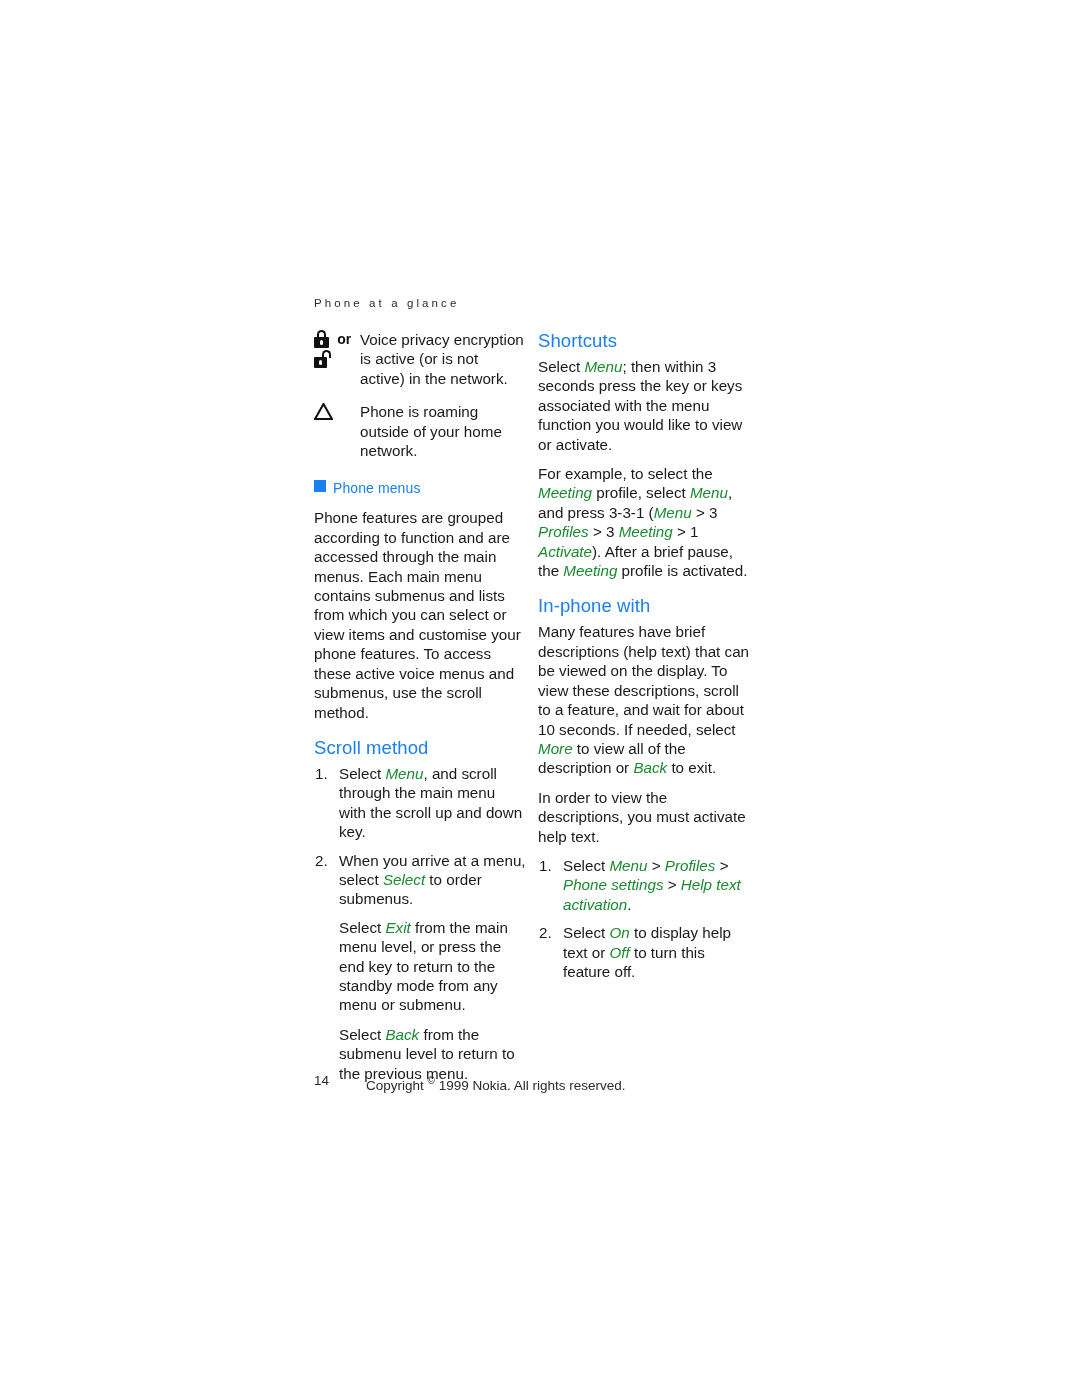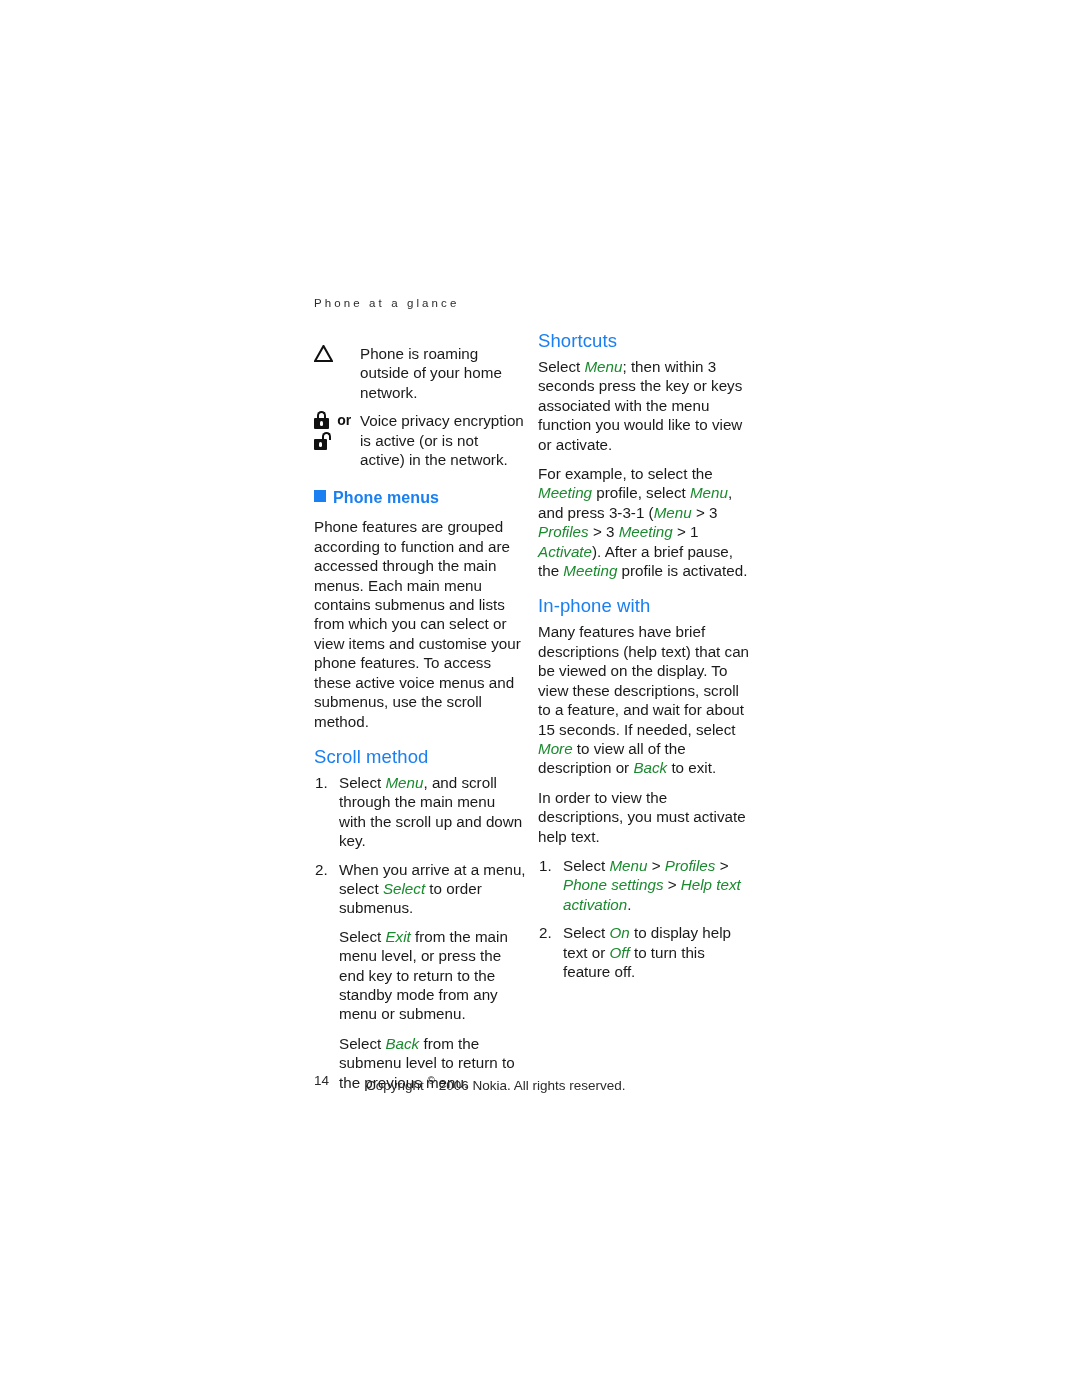--- a/index.html
+++ b/index.html
@@ -52,24 +52,24 @@
   
   p, li {
     font-size: 15.2px;
     line-height: 19.4px;
     margin: 0 0 10px 0;
     color: #1a1a1a;
     font-weight: 400;
   }
 
   h1.chapter {
-    font-size: 16px;
+    font-size: 14px;
     line-height: 25px;
     color: #1a7ff0;
-    font-weight: bold;
+    font-weight: normal;
     margin: 16px 0 7px 0;
     letter-spacing: 0.1px;
   }
   h1.chapter .sqr {
     display: inline-block;
     width: 12px;
     height: 12px;
     background: #1a7ff0;
     margin-right: 7px;
     vertical-align: 1px;
@@ -245,49 +245,49 @@
 </head>
 <body>
 
 <div class="page">
 
   <div class="running-header">Phone at a glance</div>
 
   <div class="columns">
 
     <div class="col col-left">
-
-      <div class="iconrow" style="margin-top:14px;">
-        <div class="glyphcell">
-          <span class="tri">
-            <svg width="19" height="17" viewBox="0 0 19 17">
-              <polygon points="9.5,1 18,16 1,16" fill="none" stroke="#111111" stroke-width="2.1" stroke-linejoin="miter"></polygon>
-            </svg>
-          </span>
-        </div>
-        <div class="body">
-          <p>Phone is roaming outside of your home network.</p>
-        </div>
-      </div>
 
       <div class="iconrow">
         <div class="glyphcell">
           <span class="lock">
             <span class="shackle"></span><span class="bodybox"></span><span class="keyhole"></span>
           </span>
           <span class="orword">or</span>
           <span class="lock open">
             <span class="shackle"></span><span class="bodybox"></span><span class="keyhole"></span>
           </span>
         </div>
         <div class="body">
           <p>Voice privacy encryption is active (or is not active) in the network.</p>
         </div>
       </div>
 
+      <div class="iconrow" style="margin-top:14px;">
+        <div class="glyphcell">
+          <span class="tri">
+            <svg width="19" height="17" viewBox="0 0 19 17">
+              <polygon points="9.5,1 18,16 1,16" fill="none" stroke="#111111" stroke-width="2.1" stroke-linejoin="miter"></polygon>
+            </svg>
+          </span>
+        </div>
+        <div class="body">
+          <p>Phone is roaming outside of your home network.</p>
+        </div>
+      </div>
+
       <h1 class="chapter">
         <span class="sqr"></span><span>Phone menus</span>
       </h1>
 
       <p>Phone features are grouped according to function and are accessed through the main menus. Each main menu contains submenus and lists from which you can select or view items and customise your phone features. To access these active voice menus and submenus, use the scroll method.</p>
 
       <h2 class="section">Scroll method</h2>
 
       <ol class="steps">
         <li>
@@ -312,31 +312,31 @@
 
       <h2 class="section first">Shortcuts</h2>
 
 
       <p><span>Select </span><i>Menu</i><span>; then within 3 seconds press the key or keys associated with the menu function you would like to view or activate.</span></p>
 
       <p><span>For example, to select the </span><i>Meeting</i><span> profile, select </span><i>Menu</i><span>, and press 3-3-1 (</span><i>Menu</i><span class="gt"> &gt; 3 </span><i>Profiles</i><span class="gt"> &gt; 3 </span><i>Meeting</i><span class="gt"> &gt; 1 </span><i>Activate</i><span>). After a brief pause, the </span><i>Meeting</i><span> profile is activated.</span></p>
 
       <h2 class="section">In-phone with</h2>
 
-      <p><span>Many features have brief descriptions (help text) that can be viewed on the display. To view these descriptions, scroll to a feature, and wait for about 15 seconds. If needed, select </span><i>More</i><span> to view all of the description or </span><i>Back</i><span> to exit.</span></p>
+      <p><span>Many features have brief descriptions (help text) that can be viewed on the display. To view these descriptions, scroll to a feature, and wait for about 10 seconds. If needed, select </span><i>More</i><span> to view all of the description or </span><i>Back</i><span> to exit.</span></p>
 
       <p>In order to view the descriptions, you must activate help text.</p>
 
       <ol class="steps">
         <li><span>Select </span><i>Menu</i><span class="gt"> &gt; </span><i>Profiles</i><span class="gt"> &gt; </span><i>Phone settings</i><span class="gt"> &gt; </span><i>Help text activation</i><span>.</span></li>
         <li><span>Select </span><i>On</i><span> to display help text or </span><i>Off</i><span> to turn this feature off.</span></li>
       </ol>
 
     </div>
 
   </div>
 
   <div class="footer">
     <span class="pageno">14</span>
-    <span class="copy"><span>Copyright </span><sup>©</sup><span> 2006 Nokia. All rights reserved.</span></span>
+    <span class="copy"><span>Copyright </span><sup>©</sup><span> 1999 Nokia. All rights reserved.</span></span>
   </div>
 
 </div>
 
 </body></html>

